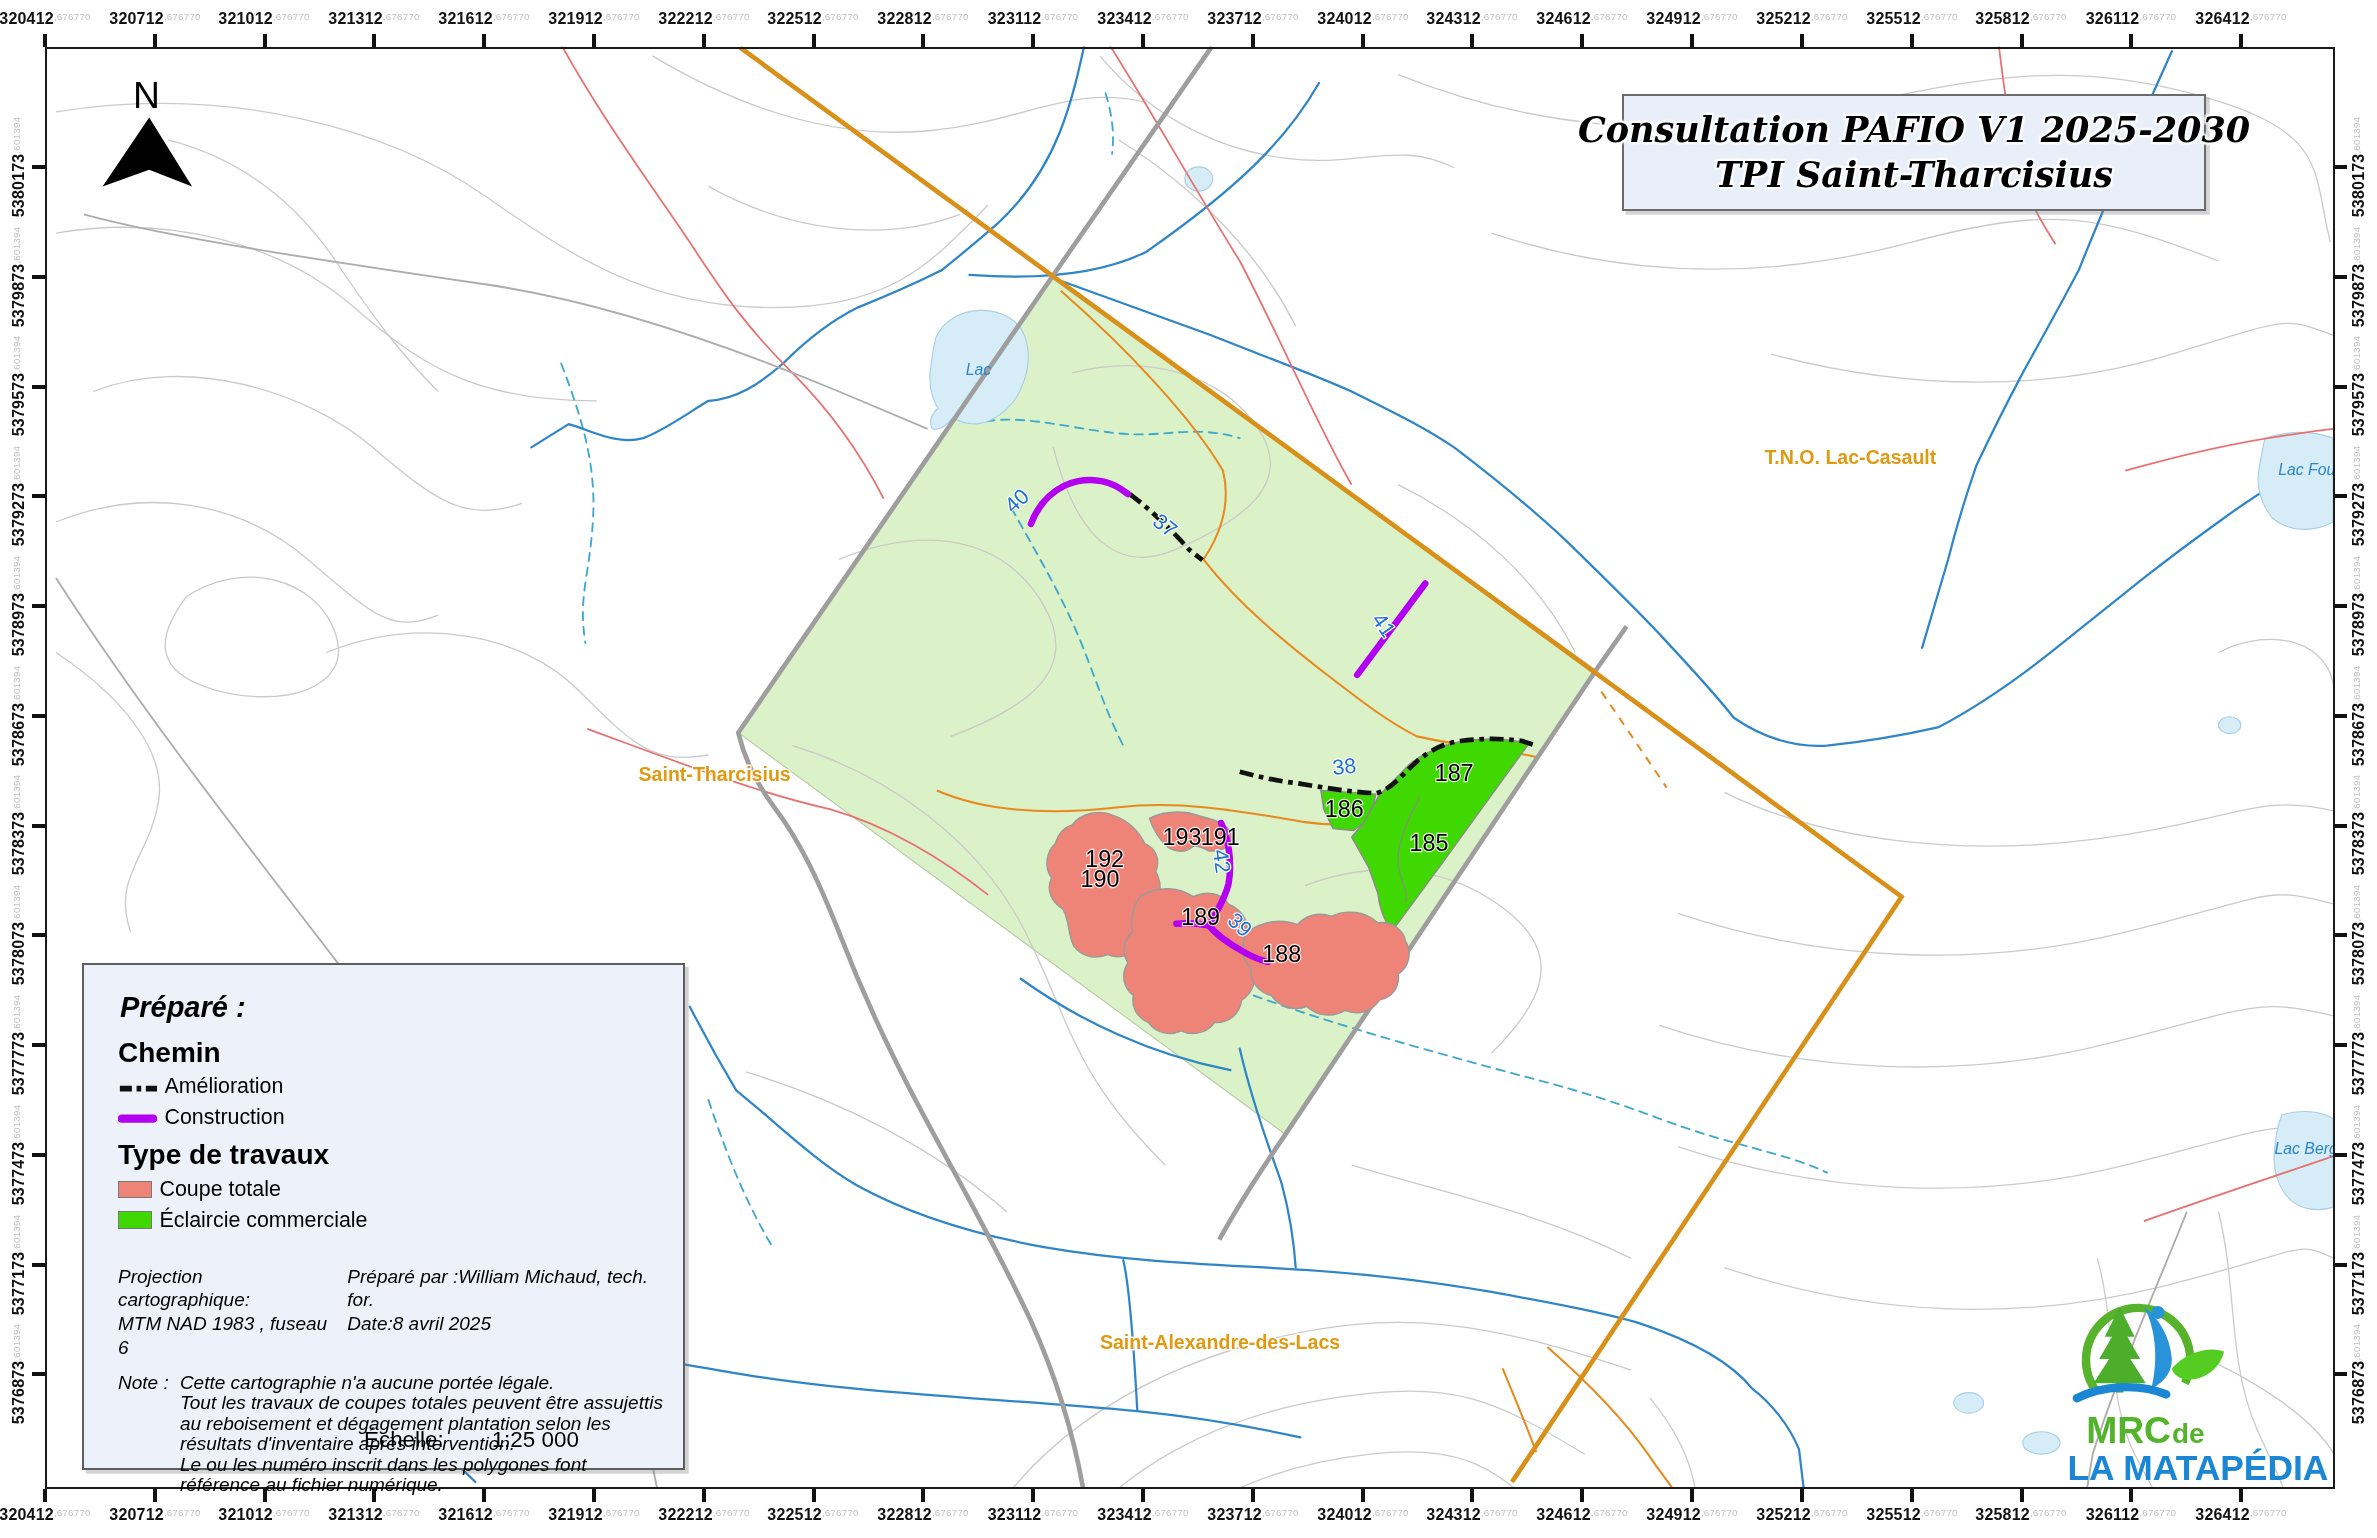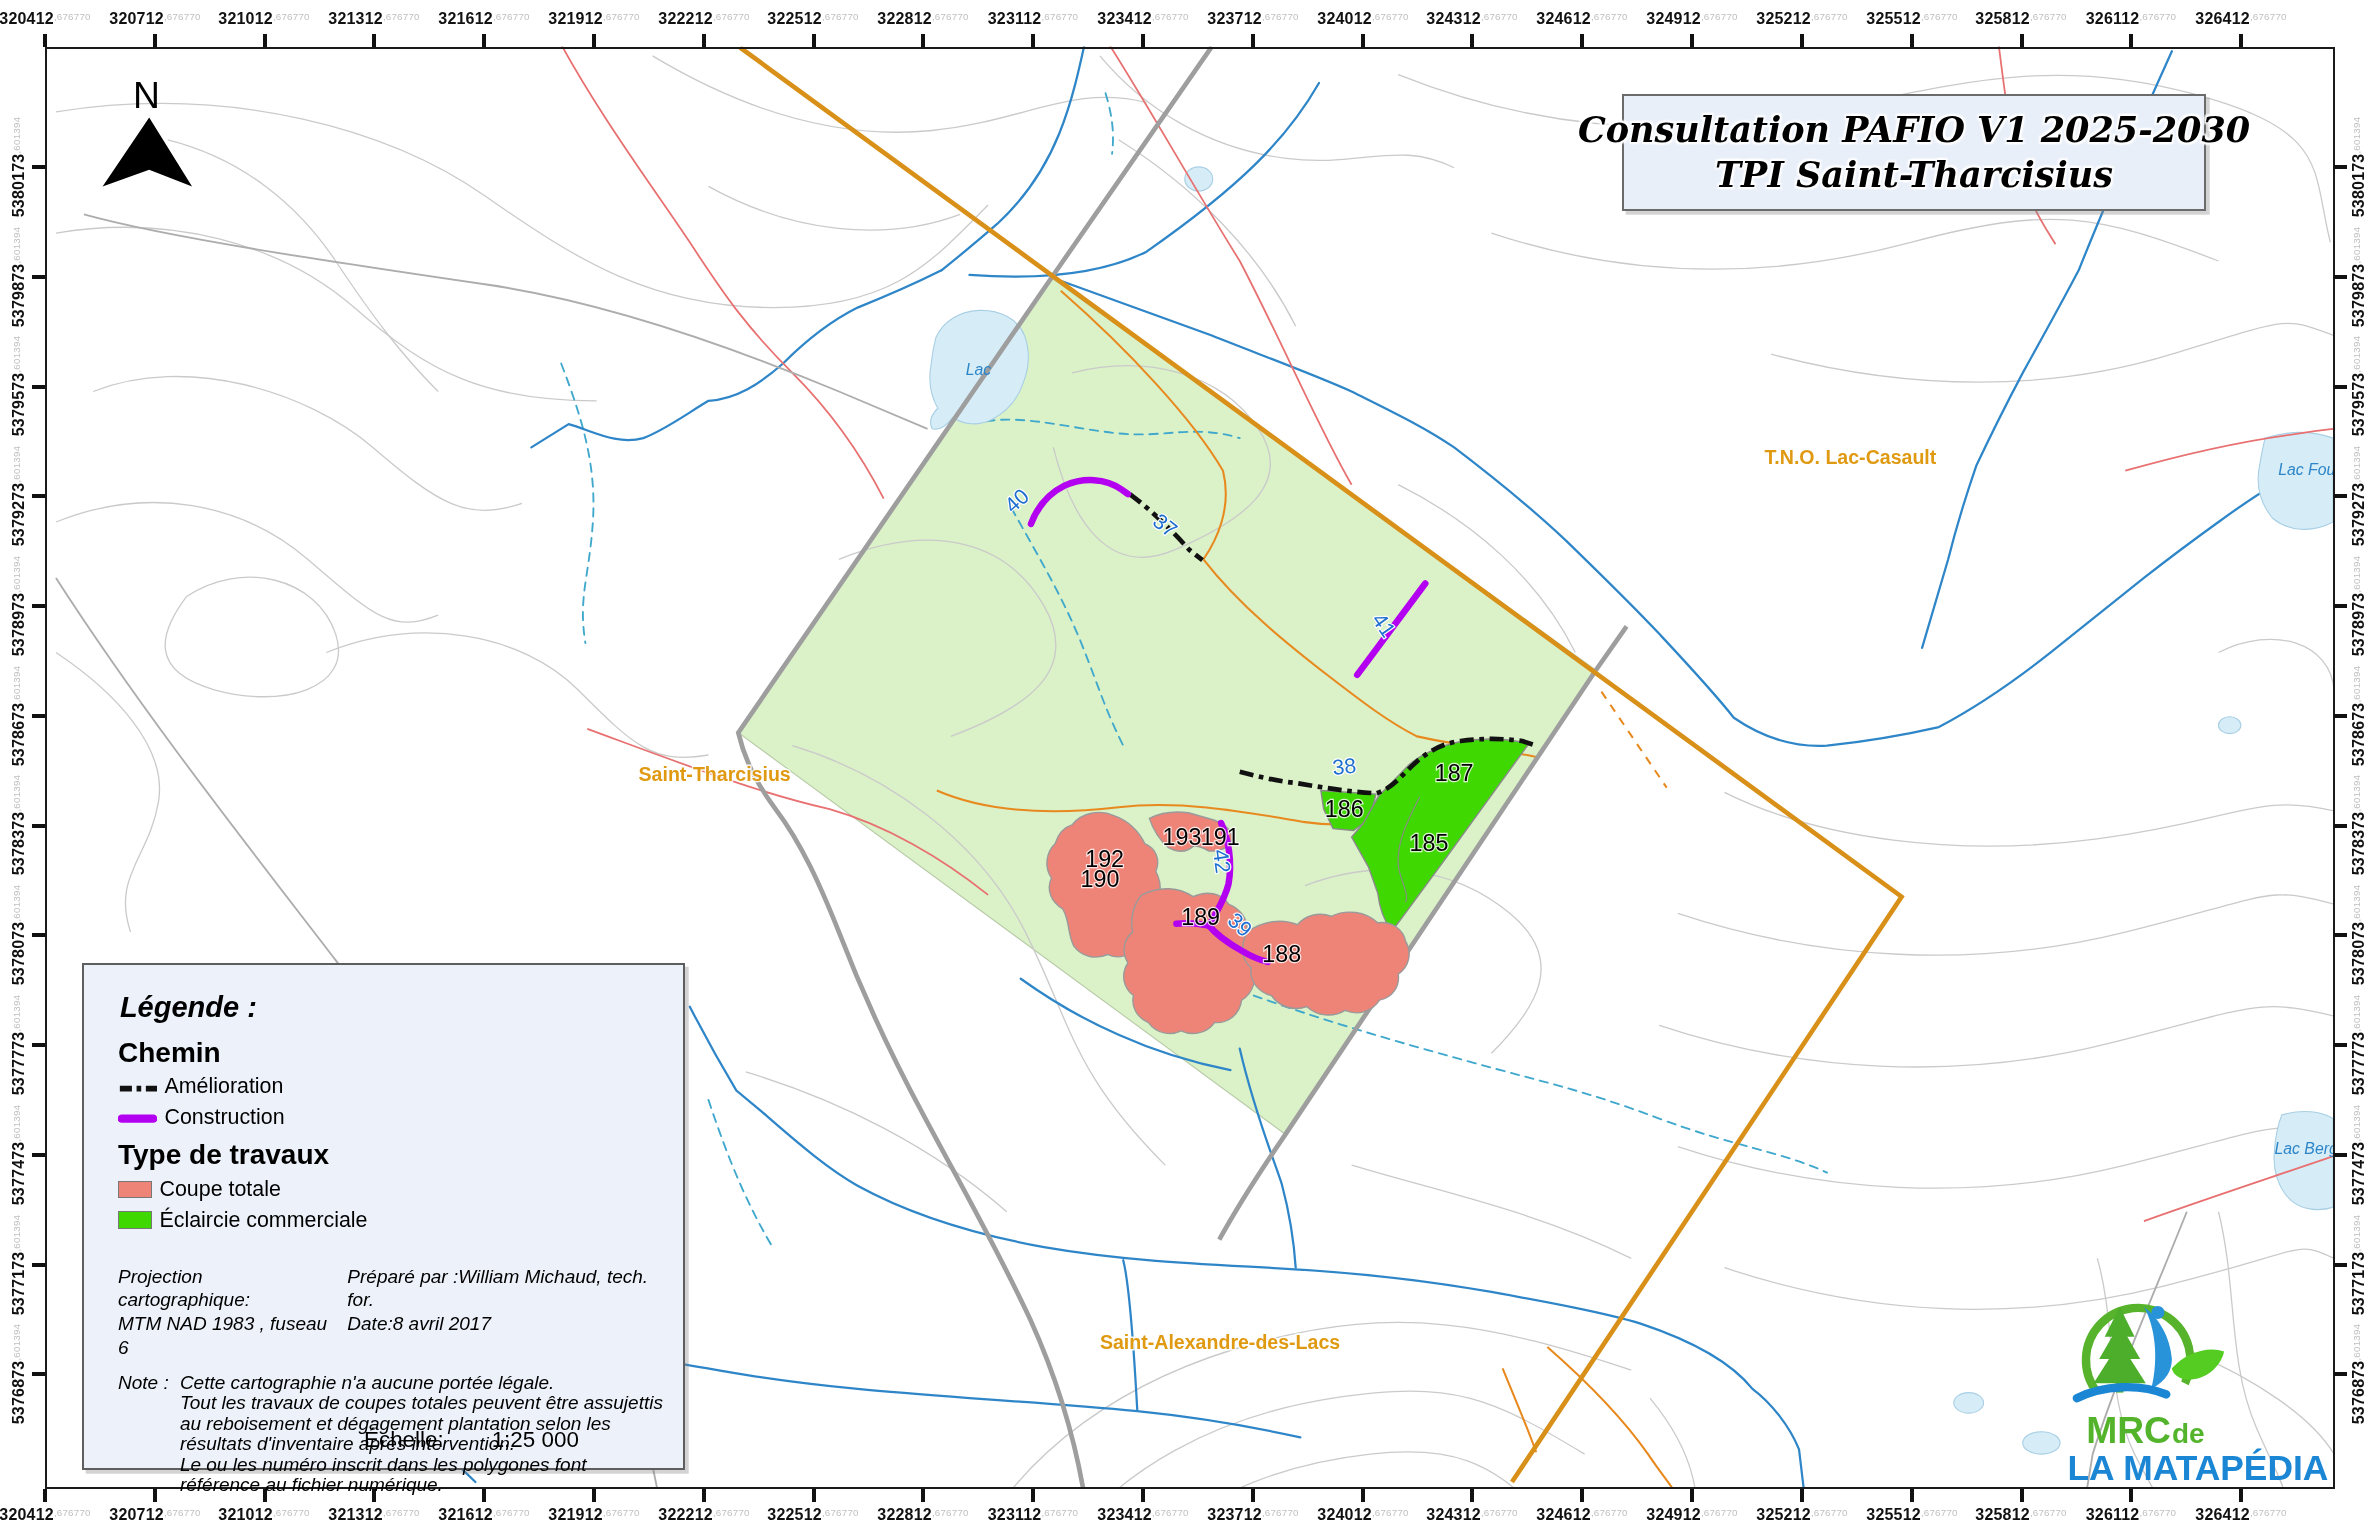--- a/index.html
+++ b/index.html
@@ -395,21 +395,21 @@
       <div class="tick" style="left: 32px; top: 1372px; width: 13px; height: 3.7px;"></div>
       <div class="tick" style="left: 2334px; top: 1372px; width: 13px; height: 3.7px;"></div>
     </div>
 
   <div id="title-box">
     <div class="tline">Consultation PAFIO V1 2025-2030</div>
     <div class="tline">TPI Saint-Tharcisius</div>
   </div>
 
   <div id="legend-box">
-    <div class="legend-heading">Légende :</div>
+    <div class="legend-heading">Préparé :</div>
     <div class="legend-sub">Chemin</div>
 
     <div class="legend-row">
       <span class="sym">
         <svg width="39" height="9.3" viewBox="0 0 42 10">
             <path d="M2,5 H42" stroke="#111" stroke-width="6" stroke-dasharray="13 5 5 5"></path>
           </svg>
       </span>
       <span>Amélioration</span>
     </div>
@@ -435,21 +435,21 @@
       <span>Éclaircie commerciale</span>
     </div>
 
     <div class="legend-meta">
       <div>
         <div>Projection cartographique:</div>
         <div>MTM NAD 1983 , fuseau 6</div>
       </div>
       <div>
         <div>Préparé par :William Michaud,  tech. for.</div>
-        <div>Date:8 avril 2017</div>
+        <div>Date:8 avril 2025</div>
       </div>
     </div>
 
     <div class="legend-note">
       <span class="note-label">Note :</span>
       <div>
         <div>Cette cartographie n'a aucune portée légale.</div>
         <div>Tout les travaux de coupes totales peuvent être assujettis</div>
         <div>au reboisement et dégagement plantation selon les</div>
         <div>résultats d'inventaire après intervention.</div>

